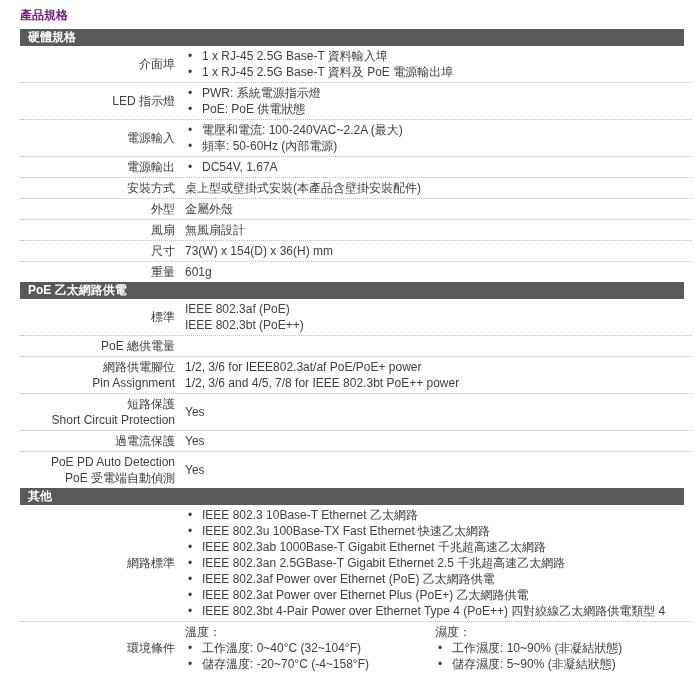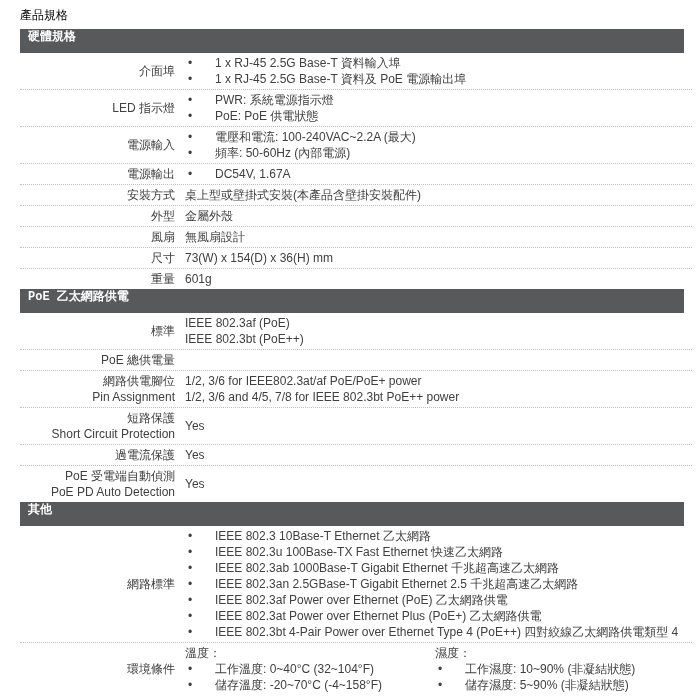--- a/index.html
+++ b/index.html
@@ -14,32 +14,31 @@
     font-family: "Liberation Sans", sans-serif;
     font-size: 12px;
     line-height: 16px;
     color: #404040;
   }
   .page {
     padding: 7px 16px 0 20px;
     box-sizing: border-box;
   }
   .page-title {
-    color: #000000;
-    font-weight: normal;
+    color: #701a75;
+    font-weight: bold;
     margin-bottom: 6px;
   }
   .section-bar {
     background: #58595b;
     color: #ffffff;
     font-weight: bold;
-    height: 24px;
+    height: 17px;
     line-height: 17px;
     padding: 0 8px;
-    font-family: Liberation Mono, monospace;
   }
   .row {
     display: flex;
     align-items: center;
     padding: 2px 0;
   }
   .row-label {
     flex: none;
     width: 165px;
     box-sizing: border-box;
@@ -56,21 +55,20 @@
   .bullet-icon {
     flex: none;
     width: 17px;
     box-sizing: border-box;
     padding-left: 3px;
     text-align: left;
   }
   .bullet-text {
     flex: 1;
     min-width: 0;
-    margin-left: 13px;
   }
   .divider {
     border-bottom: 1px dotted #bfbfbf;
     margin-right: -8px;
     height: 0;
   }
   .columns {
     display: flex;
   }
   .value-column {
@@ -238,22 +236,22 @@
           <div class="row-label">
             <div class="label-line">過電流保護</div>
           </div>
           <div class="row-value">
             <div class="value-line">Yes</div>
           </div>
         </div>
         <div class="divider"></div>
         <div class="row">
           <div class="row-label">
+            <div class="label-line">PoE PD Auto Detection</div>
             <div class="label-line">PoE 受電端自動偵測</div>
-            <div class="label-line">PoE PD Auto Detection</div>
           </div>
           <div class="row-value">
             <div class="value-line">Yes</div>
           </div>
         </div>
       </div>
       <div class="section">
         <div class="section-bar">其他</div>
         <div class="row">
           <div class="row-label">

